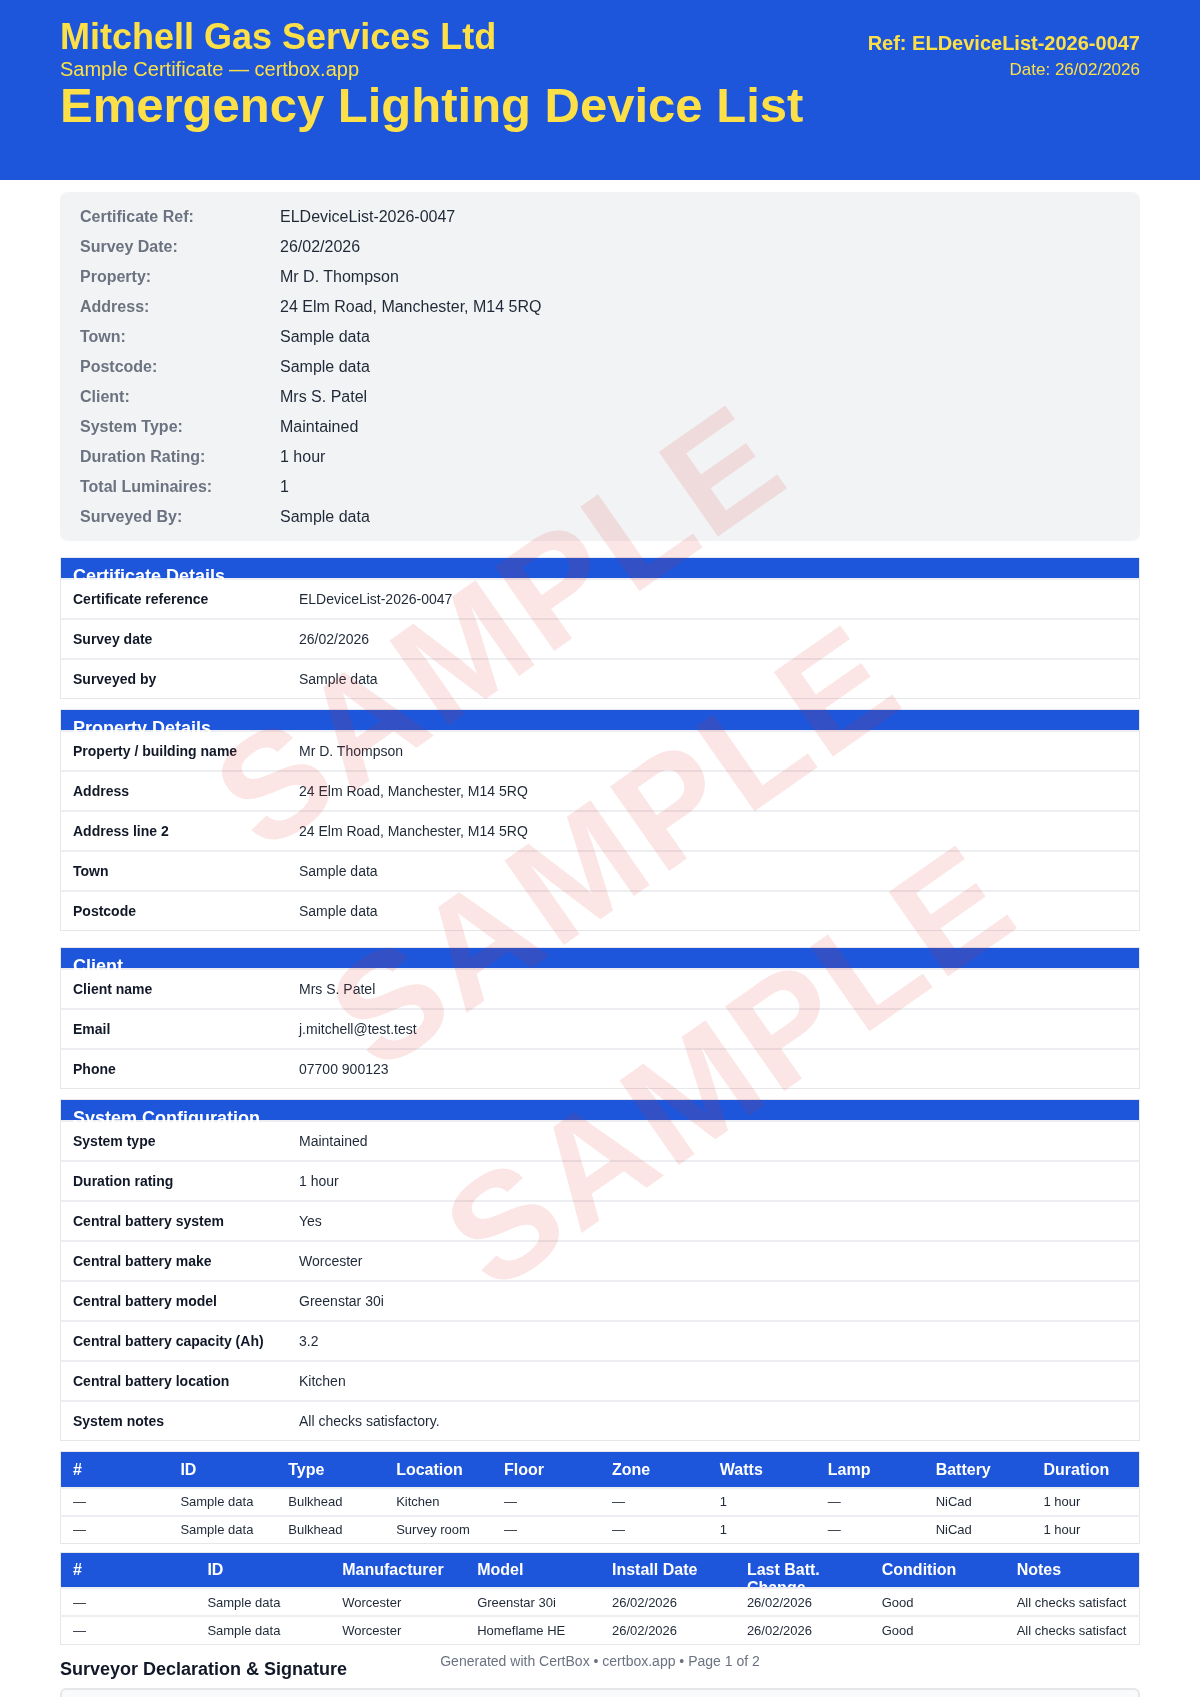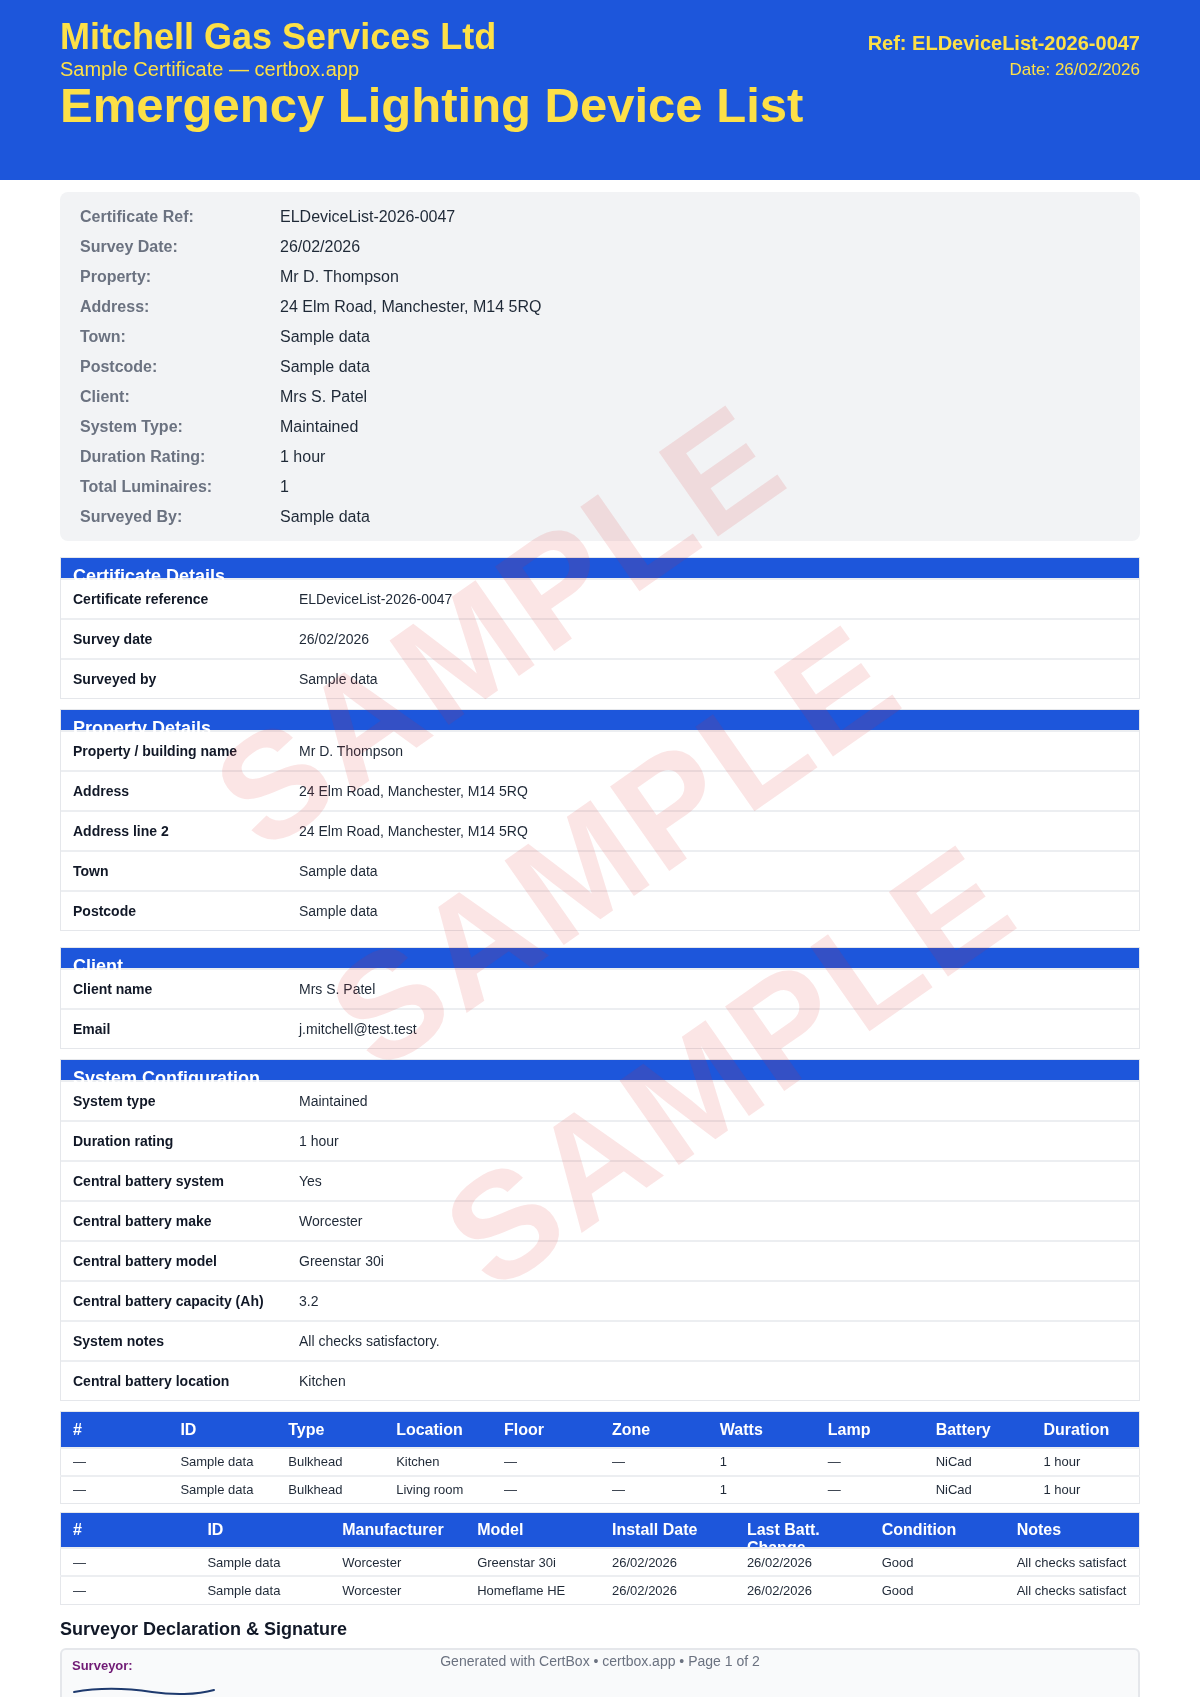--- a/index.html
+++ b/index.html
@@ -149,20 +149,24 @@
   <div class="section" style="">
     <div class="section-head">Client</div>
     <div class="kv-row">
         <span class="kv-label">Client name</span>
         <span class="kv-value">Mrs S. Patel</span>
       </div>
     <div class="kv-row">
         <span class="kv-label">Email</span>
         <span class="kv-value">j.mitchell@test.test</span>
       </div>
+    <div class="kv-row">
+        <span class="kv-label">Phone</span>
+        <span class="kv-value">07700 900123</span>
+      </div>
   </div>
 
   <div class="section" style="margin-top:10px">
     <div class="section-head">System Configuration</div>
     <div class="kv-row">
         <span class="kv-label">System type</span>
         <span class="kv-value">Maintained</span>
       </div>
     <div class="kv-row">
         <span class="kv-label">Duration rating</span>
@@ -178,26 +182,26 @@
       </div>
     <div class="kv-row">
         <span class="kv-label">Central battery model</span>
         <span class="kv-value">Greenstar 30i</span>
       </div>
     <div class="kv-row">
         <span class="kv-label">Central battery capacity (Ah)</span>
         <span class="kv-value">3.2</span>
       </div>
     <div class="kv-row">
+        <span class="kv-label">Central battery location</span>
+        <span class="kv-value">Kitchen</span>
+      </div>
+    <div class="kv-row">
         <span class="kv-label">System notes</span>
         <span class="kv-value">All checks satisfactory.</span>
-      </div>
-    <div class="kv-row">
-        <span class="kv-label">Central battery location</span>
-        <span class="kv-value">Kitchen</span>
       </div>
   </div>
 
   <table class="devices t1">
     <thead>
       <tr>
         <th>#</th>
         <th>ID</th>
         <th>Type</th>
         <th>Location</th>
@@ -219,21 +223,21 @@
         <td>—</td>
         <td>1</td>
         <td>—</td>
         <td>NiCad</td>
         <td>1 hour</td>
       </tr>
       <tr>
         <td>—</td>
         <td>Sample data</td>
         <td>Bulkhead</td>
-        <td>Living room</td>
+        <td>Survey room</td>
         <td>—</td>
         <td>—</td>
         <td>1</td>
         <td>—</td>
         <td>NiCad</td>
         <td>1 hour</td>
       </tr>
     </tbody>
   </table>
 

